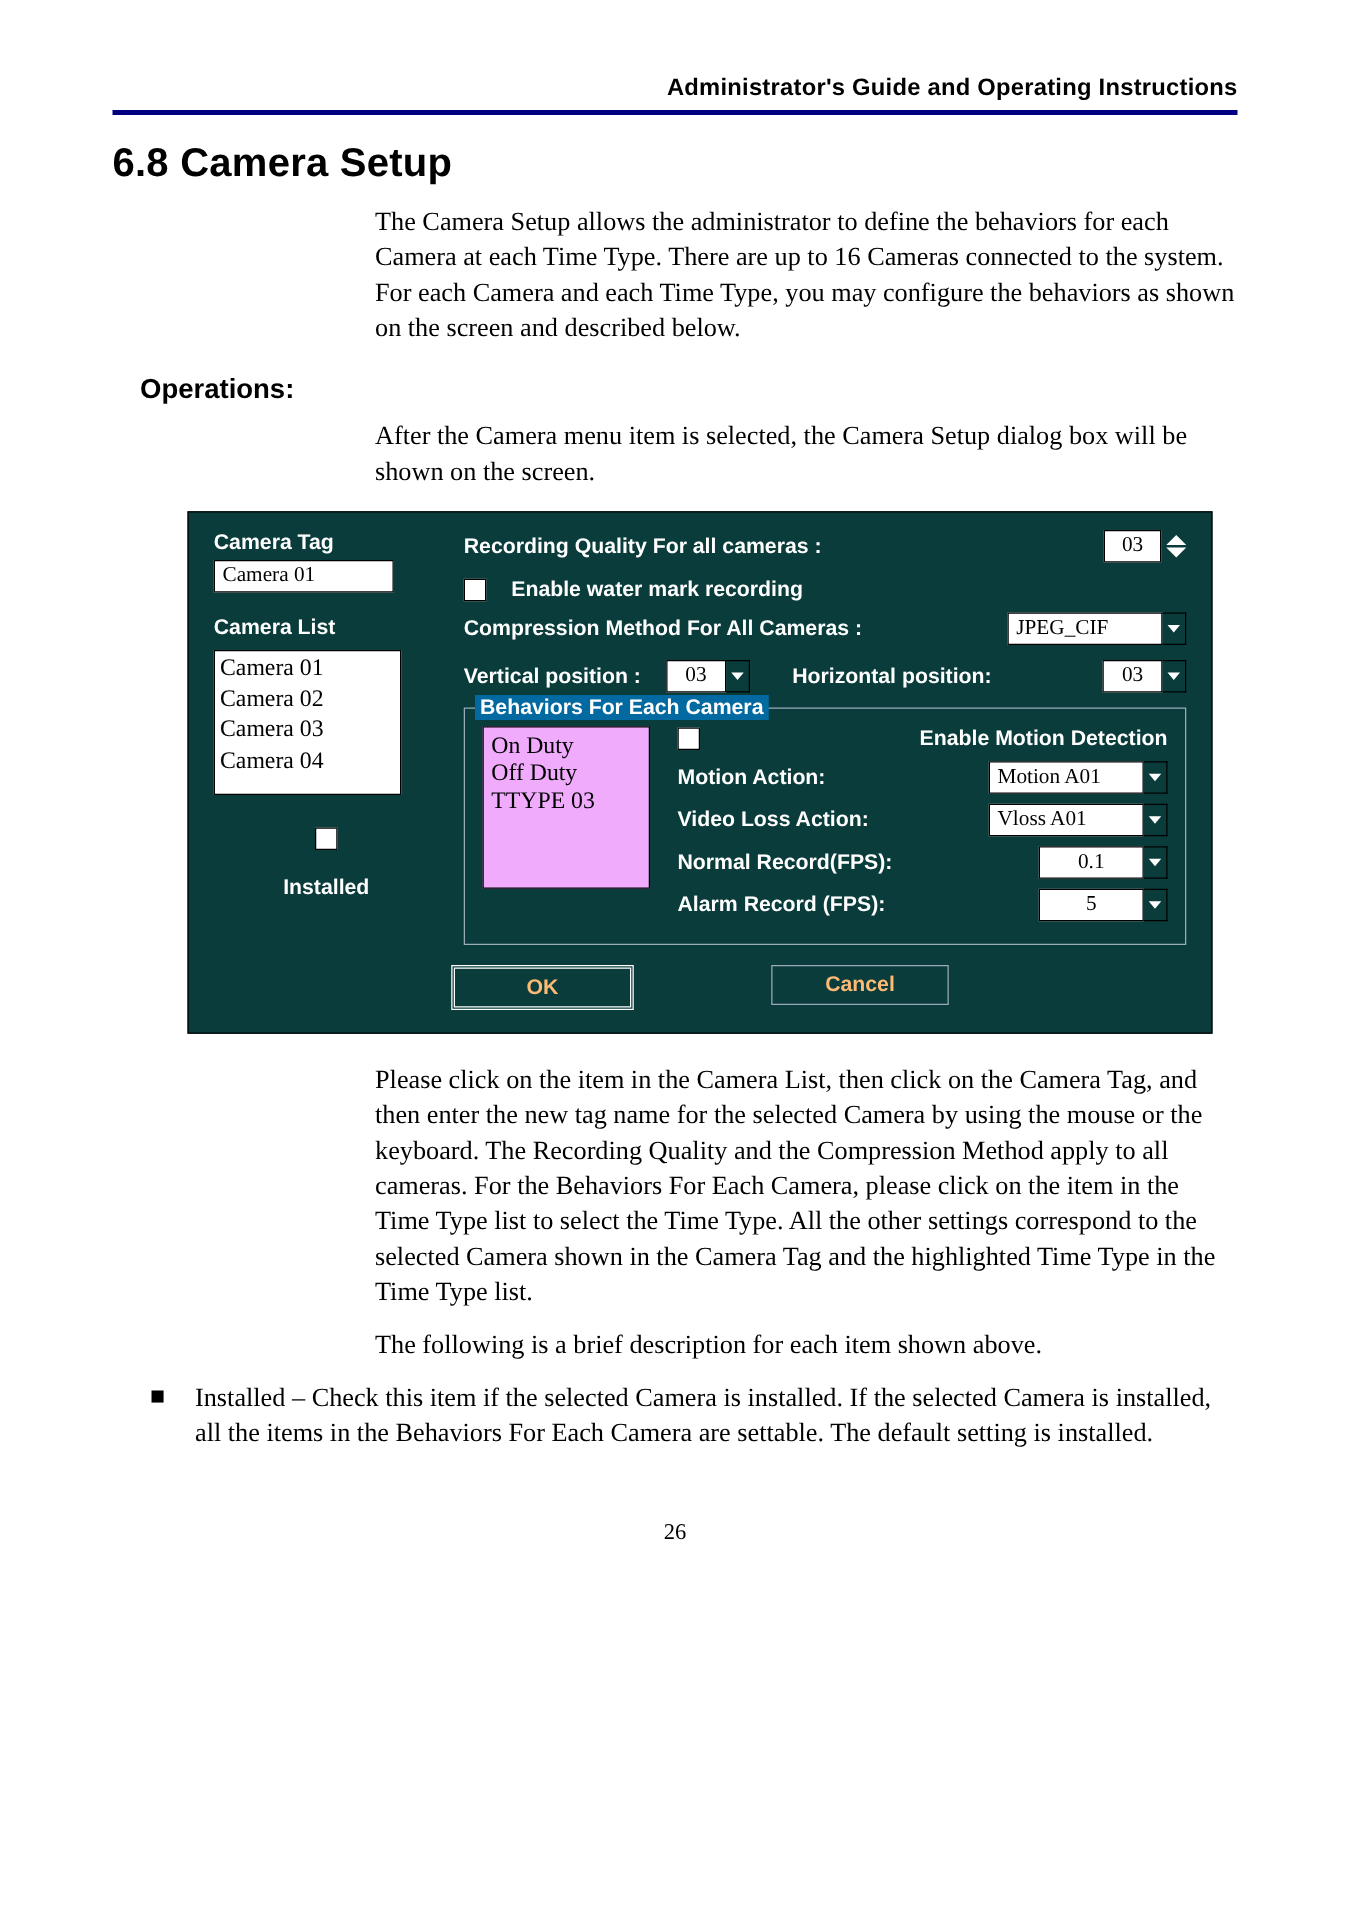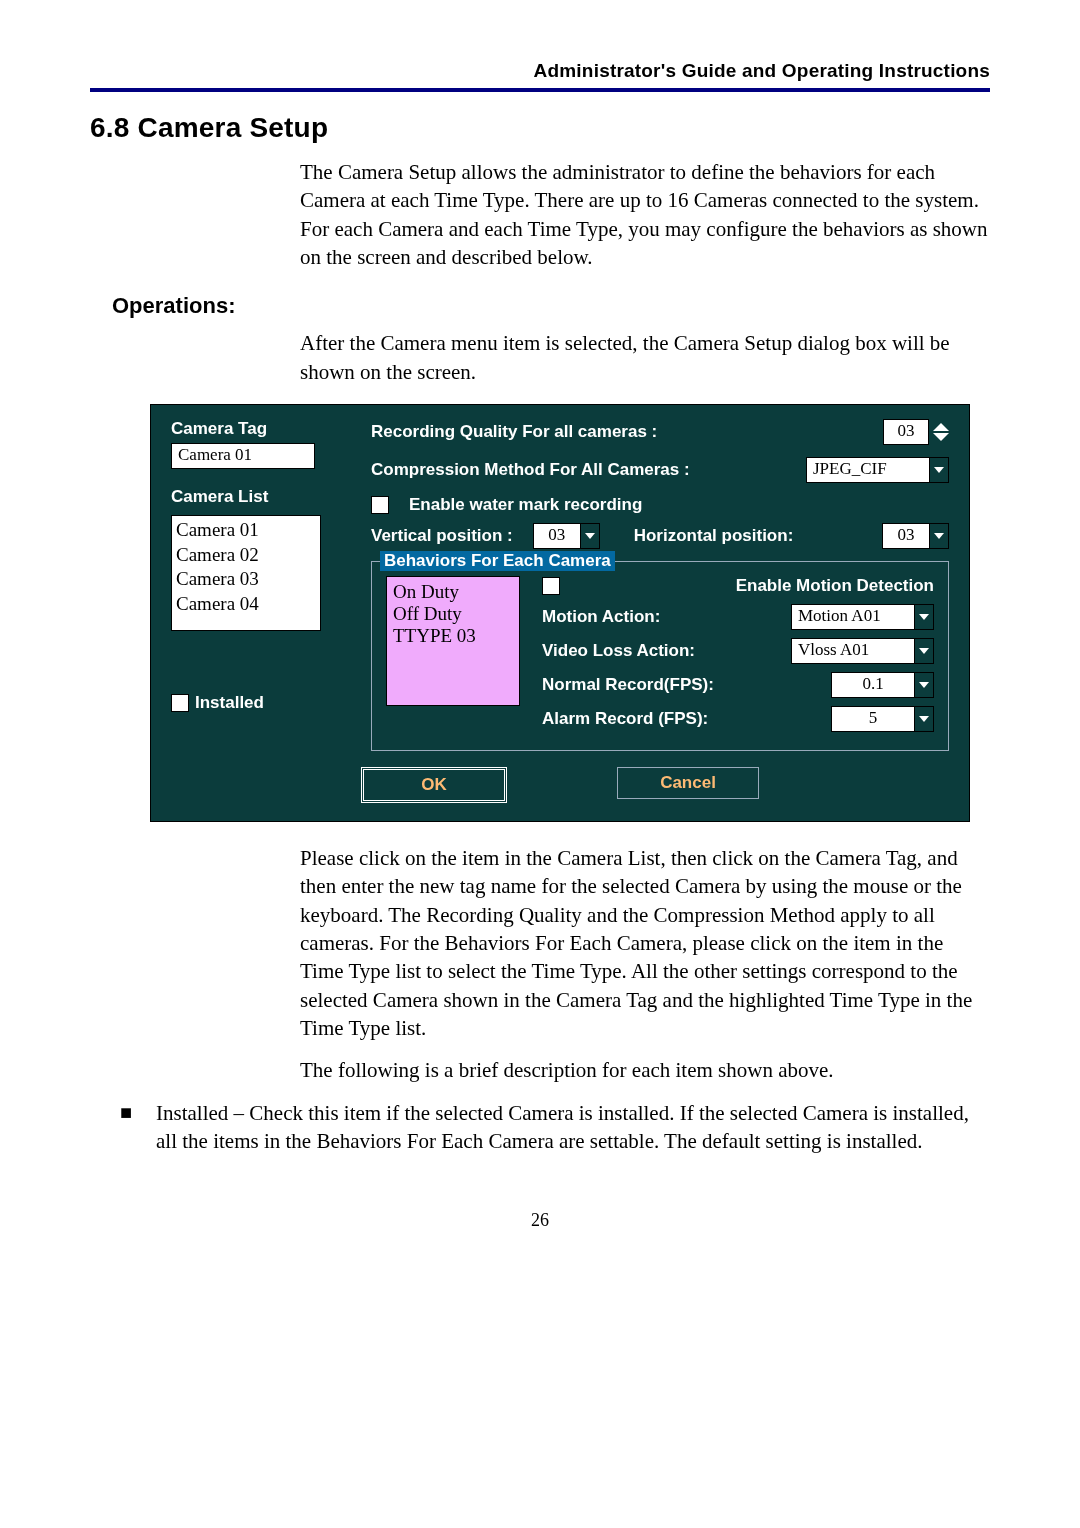--- a/index.html
+++ b/index.html
@@ -23,21 +23,21 @@
     letter-spacing: 0.2px;
   }
   .rule {
     height: 4px;
     background: #000080;
     margin-bottom: 20px;
   }
   h1.section-title {
     font-family: Arial, "Arial Black", sans-serif;
     font-weight: 900;
-    font-size: 28px;
+    font-size: 32px;
     margin: 8px 0 14px 0;
     letter-spacing: 0.2px;
   }
   .body-block {
     margin-left: 210px;
     font-size: 21px;
     line-height: 1.35;
   }
   .body-block p { margin: 0 0 14px 0; }
   .ops-head {
@@ -179,21 +179,21 @@
     font-size: 17px;
     height: 30px;
     width: 140px;
     text-align: center;
     display: inline-flex;
     align-items: center;
     justify-content: center;
   }
   .btn-ok { border: 3px double #fff; }
   .btn-row { display: flex; justify-content: center; gap: 110px; margin-top: 16px; }
-  .installed-row { margin-top: 62px; display: flex; align-items: center; gap: 6px; }
+  .installed-row { margin-top: 26px; display: flex; align-items: center; gap: 20px; flex-direction: column; }
   .footer-num {
     text-align: center;
     font-size: 18px;
     margin-top: 54px;
   }
 
   .bullet-list { margin: 10px 0 0 30px; font-size: 21px; line-height: 1.35;}
   .bullet-item { display: flex; gap: 18px; margin-bottom: 10px; }
   .bullet-sym { font-size: 20px; width: 18px; flex-shrink: 0;}
 </style>
@@ -243,33 +243,33 @@
             <span class="lbl-strong">Recording Quality For all cameras :</span>
             <div style="margin-left:auto; display:flex; align-items:center; gap:4px;">
               <span class="sel-input" style="width:32px; text-align:center;">03</span>
               <span class="spin-btns">
                 <span class="caret caret-up"></span>
                 <span class="caret caret-down"></span>
               </span>
             </div>
           </div>
 
+          <div class="line line-tight">
+            <span class="chk-box"></span>
+            <span class="lbl-strong">Enable water mark recording</span>
+          </div>
+
           <div class="line">
             <span class="lbl-strong">Compression Method For All Cameras :</span>
             <span class="sel-wrap" style="margin-left:auto;">
               <span class="sel-input" style="width:110px;">JPEG_CIF</span>
               <span class="sel-caret-box">
                   <span class="small-caret"></span>
                 </span>
             </span>
-          </div>
-
-          <div class="line line-tight">
-            <span class="chk-box"></span>
-            <span class="lbl-strong">Enable water mark recording</span>
           </div>
 
           <div class="line">
             <span class="lbl-strong">Vertical position :</span>
             <span class="sel-wrap">
               <span class="sel-input" style="width:34px; text-align:center;">03</span>
               <span class="sel-caret-box">
                   <span class="small-caret"></span>
                 </span>
             </span>

